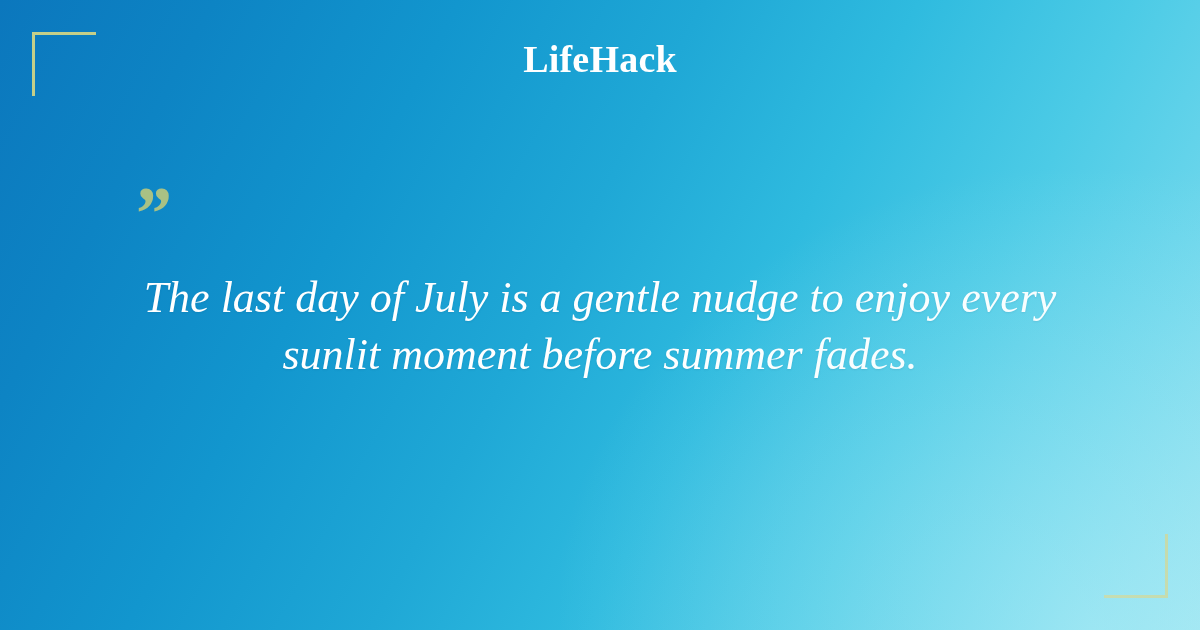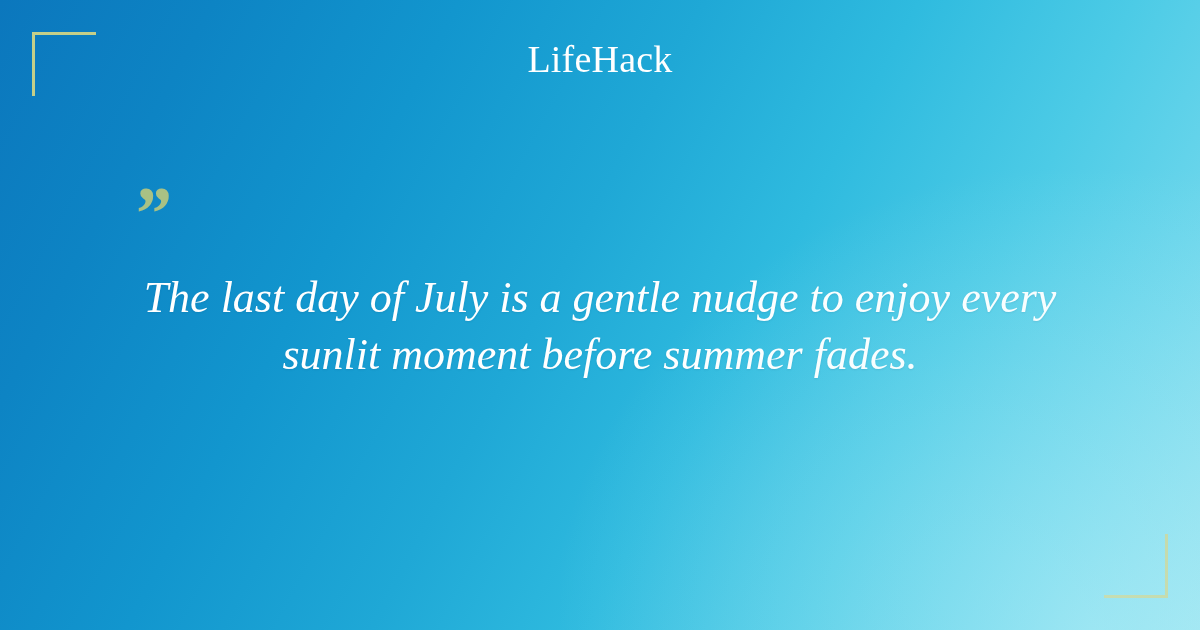--- a/index.html
+++ b/index.html
@@ -87,21 +87,21 @@
   
   #brand {
     position: absolute;
     top: 40px;
     left: 0;
     width: 1200px;
     text-align: center;
     color: #ffffff;
     font-family: "Liberation Serif", "DejaVu Serif", serif;
     font-size: 38px;
-    font-weight: 400;
+    font-weight: 700;
     letter-spacing: 0.2px;
     line-height: 1;
     user-select: none;
   }
 
   
   #quote-block {
     position: absolute;
     left: 100px;
     top: 185px;

